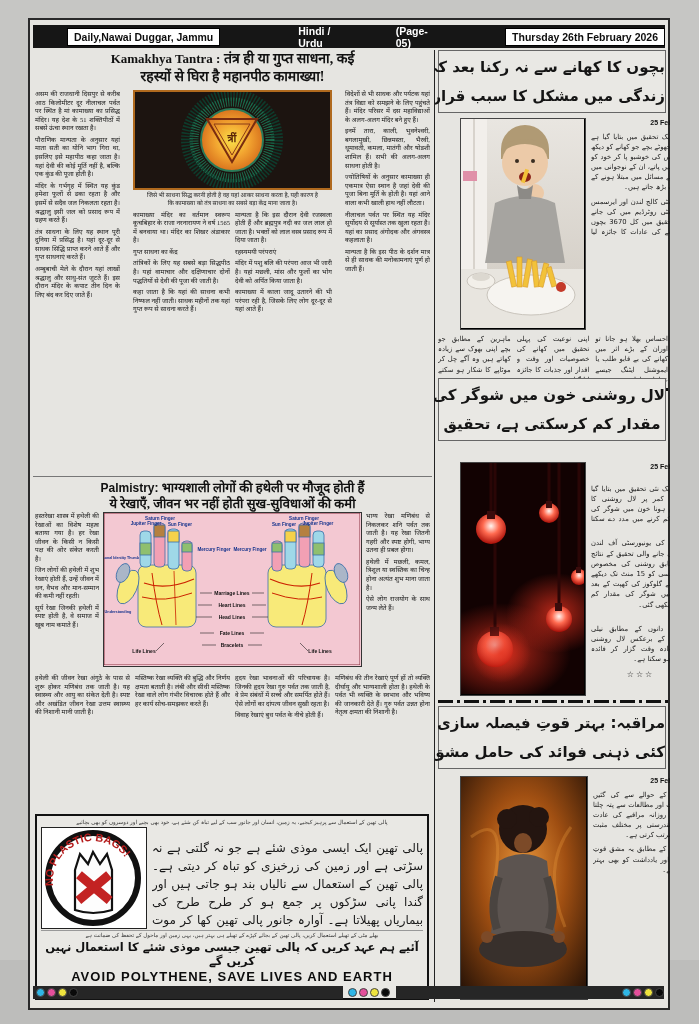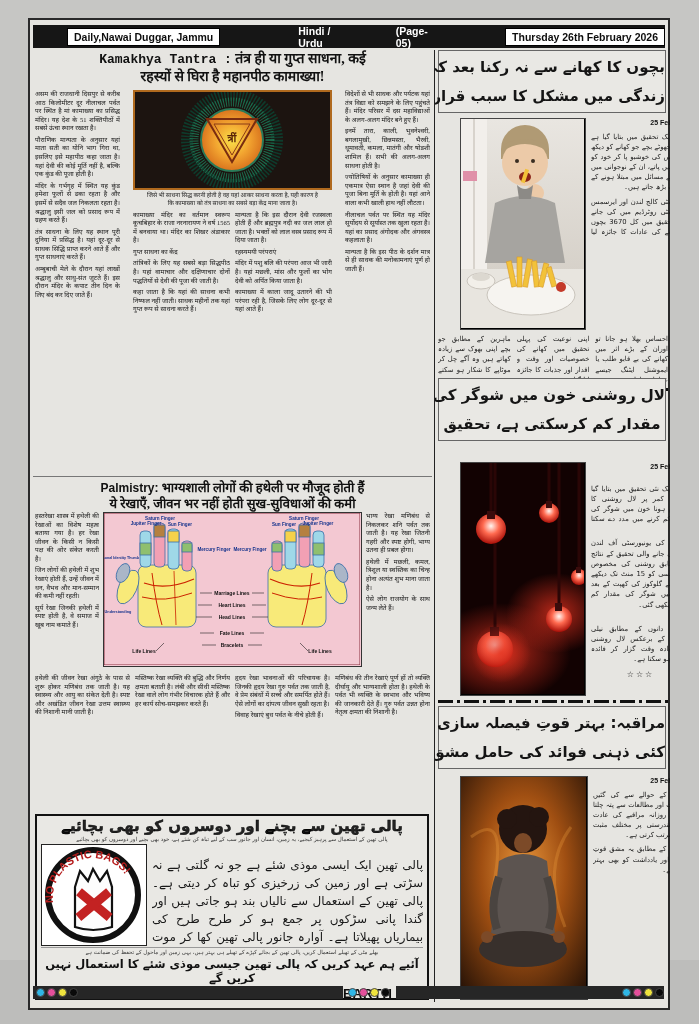--- a/index.html
+++ b/index.html
@@ -12,21 +12,21 @@
   .mh-left{margin-left:34px;}
   .mh-center{color:#fff;font-weight:bold;font-size:10.5px;margin-left:78px;}
   .mh-page{color:#fff;font-weight:bold;font-size:10.5px;margin-left:46px;}
   .mh-date{margin-left:66px;width:158px;text-align:right;}
   
   .left-sec{position:absolute;left:3px;top:30px;width:399px;height:952px;overflow:hidden;}
   .right-sec{position:absolute;left:404px;top:30px;width:236px;height:952px;border-left:1.5px solid #222;box-sizing:border-box;overflow:hidden;}
   
   .h-head{font-family:"Liberation Serif",serif;font-weight:bold;color:#111;text-align:center;line-height:1.25;}
   .k-head{position:absolute;left:0;top:0;width:100%;font-size:14px;}
-  .k-head .lat{font-family:Liberation Mono, monospace;font-size:13px;}
+  .k-head .lat{font-family:Liberation Serif, serif;font-size:13px;}
   .p-head{position:absolute;left:0;top:426px;width:100%;font-size:13px;border-top:1px solid #777;padding-top:3px;}
   .p-head .lat{font-family:"Liberation Sans",sans-serif;font-size:12px;text-align:right;}
   
   .col{font-family:"Liberation Serif",serif;font-size:6.5px;line-height:1.32;color:#222;text-align:justify;overflow:hidden;}
   .col p{margin:0 0 3px 0;}
   .k-body{position:absolute;left:2px;top:40px;width:395px;height:384px;display:flex;gap:13px;}
   .k-c1,.k-c4{width:93px;height:100%;}
   .k-mid{width:199px;display:flex;flex-direction:column;}
   .yantra-wrap{width:199px;height:100px;border:2px solid #b06a1e;box-sizing:border-box;background:#1d1109;}
   .k-caption{font-family:"Liberation Serif",serif;font-size:6px;line-height:1.3;text-align:center;color:#222;margin:2px 0 3px 0;}
@@ -247,21 +247,20 @@
         <div class="col">
             <p>हृदय रेखा भावनाओं की परिचायक है। जिनकी हृदय रेखा गुरु पर्वत तक जाती है, वे प्रेम संबंधों में सच्चे और समर्पित होते हैं। ऐसे लोगों का दांपत्य जीवन सुखी रहता है।</p>
             <p>विवाह रेखाएं बुध पर्वत के नीचे होती हैं।</p>
           </div>
         <div class="col">
             <p>मणिबंध की तीन रेखाएं पूर्ण हों तो व्यक्ति दीर्घायु और भाग्यशाली होता है। हथेली के पर्वत भी व्यक्ति के स्वभाव और भविष्य की जानकारी देते हैं। गुरु पर्वत उन्नत होना नेतृत्व क्षमता की निशानी है।</p>
           </div>
       </div>
 
       <div class="poly-box">
-        <div class="u poly-head">پالی تھین سے بچنے اور دوسروں کو بھی بچائیے</div>
         <div class="u poly-sub">پالی تھین کے استعمال سے پرہیز کیجیے، یہ زمین، انسان اور جانور سب کے لیے تباہ کن شئے ہے، خود بھی بچیے اور دوسروں کو بھی بچائیے</div>
         <div class="poly-row">
           <div class="bag-logo">
             <svg width="102" height="98" viewBox="0 0 102 98">
               <defs>
                   <path id="arcTop" d="M 12,62 A 40,40 0 1 1 90,62" fill="none"></path>
                 </defs>
               <circle cx="51" cy="50" r="45" fill="#fff" stroke="#111" stroke-width="6"></circle>
               <text font-size="11" font-weight="bold" fill="#b51d1d" font-family="Liberation Sans,sans-serif">
                 <textPath href="#arcTop" startOffset="4">NO PLASTIC BAGS!</textPath>

